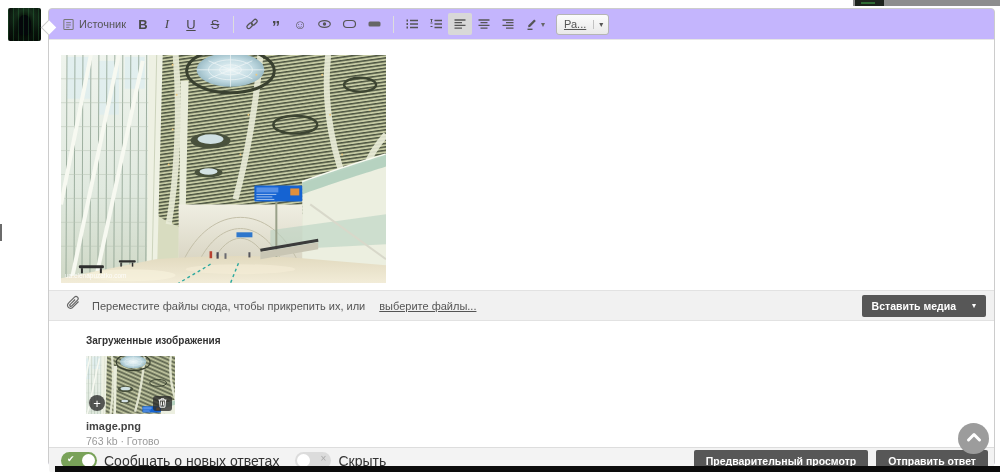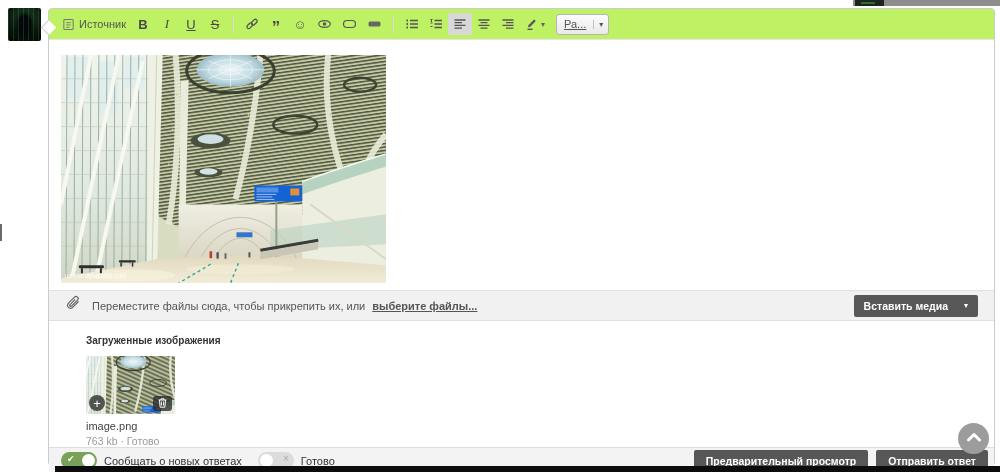--- a/index.html
+++ b/index.html
@@ -16,21 +16,21 @@
   
   .avatar { position:absolute; left:8px; top:8px; width:33px; height:33px; border-radius:2px;
     background: radial-gradient(circle at 52% 30%, #16301c 0 28%, #0a150d 60%, #030603 100%);
     overflow:hidden; }
   .avatar::before { content:""; position:absolute; left:10px; top:7px; width:13px; height:20px;
     border-radius:45% 45% 30% 30%; background:#04070a; box-shadow:0 0 4px 2px rgba(0,0,0,.7); }
   .avatar::after { content:""; position:absolute; inset:0;
     background:repeating-linear-gradient(90deg, rgba(57,160,80,.25) 0 1px, transparent 1px 5px); }
 
   
-  .panel { position:absolute; left:48px; top:8px; width:947px; height:458px; background:#bef264;
+  .panel { position:absolute; left:48px; top:8px; width:947px; height:458px; background:#c4b5fd;
     border:1px solid #ccc; border-radius:4px; display:flex; flex-direction:column; }
   .panel::before { content:""; position:absolute; left:-6px; top:13px; width:10px; height:10px;
     background:#fff; border-left:1px solid #ccc; border-bottom:1px solid #ccc; transform:rotate(45deg); }
 
   
   .toolbar { height:31px; flex:0 0 31px; display:flex; align-items:center; padding:0 8px;
     border-bottom:1px solid #e6e6e6; }
   .tb { display:inline-flex; align-items:center; justify-content:center; min-width:24px; height:22px;
     padding:0 5px; border:none; background:transparent; color:#4a4a4a; font-family:inherit;
     font-size:13px; cursor:pointer; border-radius:2px; }
@@ -51,52 +51,52 @@
   .fmt .txt { padding:0 7px;text-decoration:underline; }
   .fmt .arr { padding:0 5px; border-left:1px solid #c2c2c2; font-size:8px; color:#555; }
 
   
   .content { flex:0 0 250px; position:relative; background:#fff; }
   .photo { position:absolute; left:12px; top:15px; width:325px; height:228px; }
   .photo svg { display:block; width:100%; height:100%; }
 
   
   .attachbar { flex:0 0 31px; background:#f1f1f1; border-top:1px solid #e2e2e2; border-bottom:1px solid #e2e2e2;
-    display:flex; align-items:center; padding:0 16px 0 16px;justify-content:center; }
+    display:flex; align-items:center; padding:0 8px 0 16px;justify-content:center; }
   .attachbar .clip { margin-right:10px; }
   .attachbar .droptext { font-size:11px; color:#555; }
-  .attachbar a.choose { color:#555; text-decoration:underline; cursor:pointer; margin-left:7px;font-weight:bold; }
+  .attachbar a.choose { color:#555; text-decoration:underline; cursor:pointer; margin-left:14px; }
   .btn-dark { background:#575757; color:#fff; border:none; border-radius:2px; font-size:10.5px;
     font-weight:bold; font-family:inherit; padding:5px 10px; cursor:pointer; display:inline-flex;
     align-items:center; gap:16px; }
   .attachbar .spacer { flex:1; }
 
   
   .uploads { flex:1; padding:14px 0 0 37px; background:#fff; }
   .uploads h3 { font-size:10px; color:#333; margin-bottom:10px; }
   .thumb { position:relative; width:89px; height:58px; overflow:hidden; background:#ddd; }
   .thumb svg.scene-use { position:absolute; left:-18px; top:0; width:125px; height:88px; }
   .ovl { position:absolute; bottom:3px; display:flex; align-items:center; justify-content:center;
     background:rgba(42,42,42,.78); color:#fff; cursor:pointer; border:none; }
   .ovl.plus { left:3px; width:16px; height:16px; border-radius:50%; font-size:13px; line-height:1; }
   .ovl.trash { right:3px; width:19px; height:15px; border-radius:3px; }
-  .fname { font-size:11px; font-weight:normal; color:#444; margin-top:6px; }
+  .fname { font-size:11px; font-weight:bold; color:#444; margin-top:6px; }
   .fmeta { font-size:10.5px; color:#9a9a9a; margin-top:3px; }
 
   
   .efooter { flex:0 0 26px; background:#f3f3f3; border-top:1px solid #ddd; display:flex;
     align-items:center; padding:0 6px 0 12px; border-radius:0 0 4px 4px; }
   .toggle { position:relative; width:36px; height:17px; border-radius:9px; cursor:pointer; flex:0 0 auto; }
   .toggle.on { background:#79a259; }
   .toggle.on .knob { position:absolute; right:2px; top:2px; width:13px; height:13px; border-radius:50%; background:#fff; }
   .toggle.on .mark { position:absolute; left:6px; top:2px; font-size:9px; color:#fff; }
   .toggle.off { background:#dcdcdc; }
   .toggle.off .knob { position:absolute; left:2px; top:2px; width:13px; height:13px; border-radius:50%; background:#fff; }
   .toggle.off .mark { position:absolute; right:5px; top:1px; font-size:10px; color:#aaa; }
-  .tlabel { font-size:11px; color:#333; margin:0 16px 0 7px; }
+  .tlabel { font-size:14px; color:#333; margin:0 16px 0 7px; }
   .efooter .spacer { flex:1; }
   .efooter .btn-dark { margin-left:8px; padding:5px 12px; }
 
   
   .bottom-strip { position:absolute; left:55px; top:466px; width:945px; height:6px; background:#0c0c0c; }
   .scrolltop { position:absolute; left:958px; top:423px; width:31px; height:31px; border-radius:50%;
     background:#9c9c9c; border:none; cursor:pointer; display:flex; align-items:center; justify-content:center; }
 </style>
 </head>
 <body>
@@ -392,21 +392,21 @@
     <div class="efooter">
       <div class="toggle on">
         <span class="mark">✔</span>
         <span class="knob"></span>
       </div>
       <span class="tlabel">Сообщать о новых ответах</span>
       <div class="toggle off">
         <span class="knob"></span>
         <span class="mark">×</span>
       </div>
-      <span class="tlabel">Готово</span>
+      <span class="tlabel">Скрыть</span>
       <span class="spacer"></span>
       <button class="btn-dark">Предварительный просмотр</button>
       <button class="btn-dark">Отправить ответ</button>
     </div>
   </div>
 
   <button class="scrolltop">
     <span>
       <svg width="16" height="12" viewBox="0 0 16 12" fill="none" stroke="#fff" stroke-width="3" stroke-linecap="round" stroke-linejoin="round">
           <path d="M2.5 9l5.5-5.5L13.5 9"></path>

